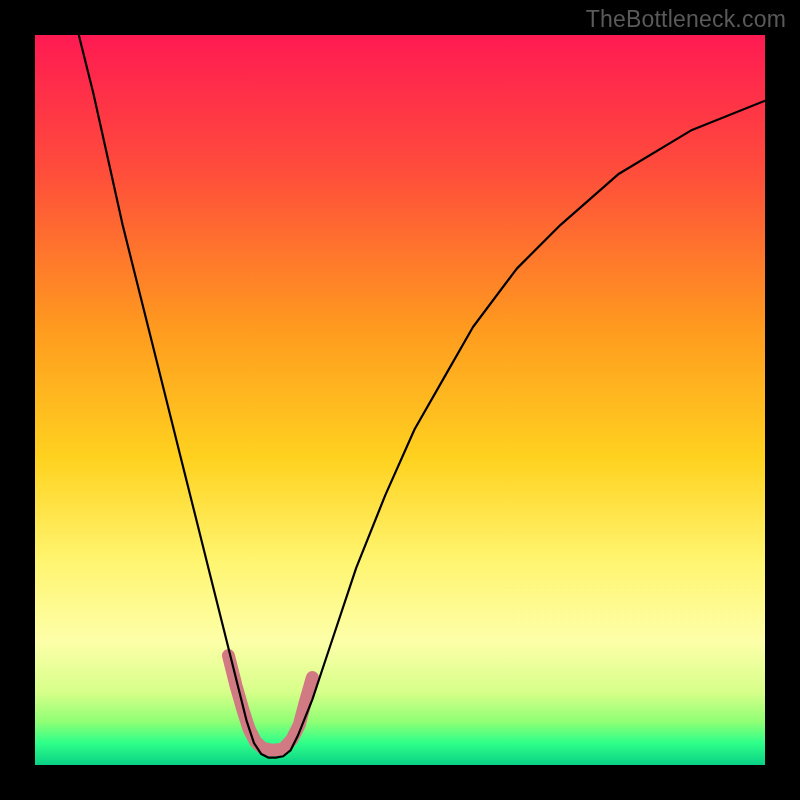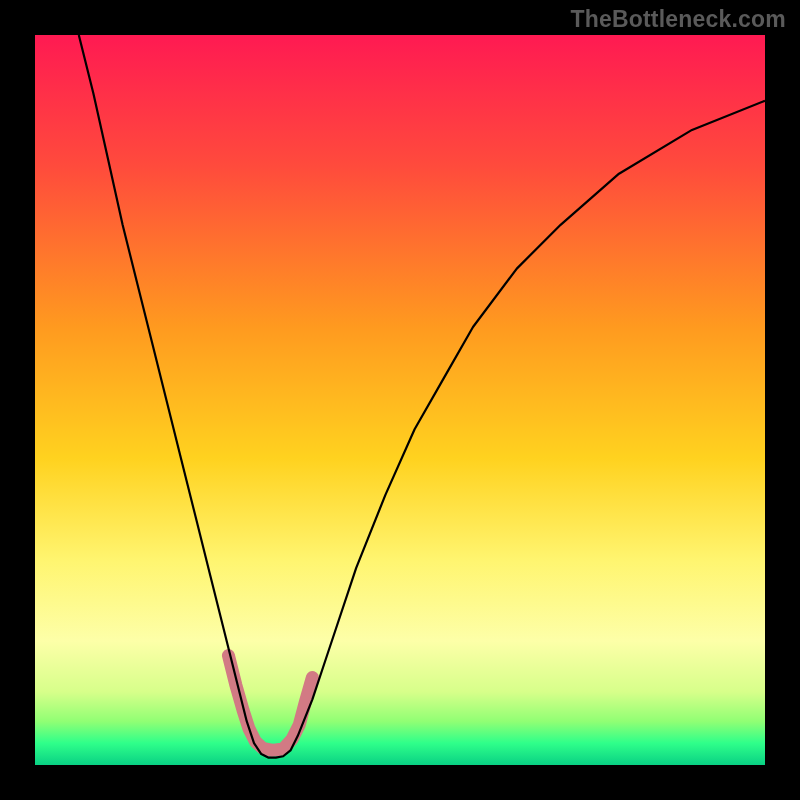--- a/index.html
+++ b/index.html
@@ -26,21 +26,21 @@
     width: 730px;
     height: 730px;
     overflow: hidden;
   }
   .watermark {
     position: absolute;
     top: 6px;
     right: 14px;
     color: #5a5a5a;
     font-size: 23px;
-    font-weight: 700;
+    font-weight: 400;
     letter-spacing: 0.2px;
   }
   svg {
     display: block;
   }
 </style>
 </head>
 <body>
 
 <div class="frame">

